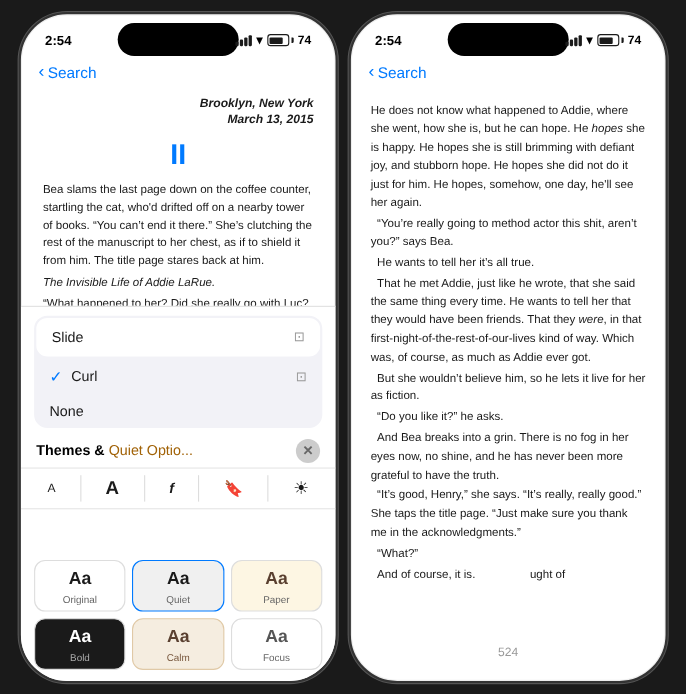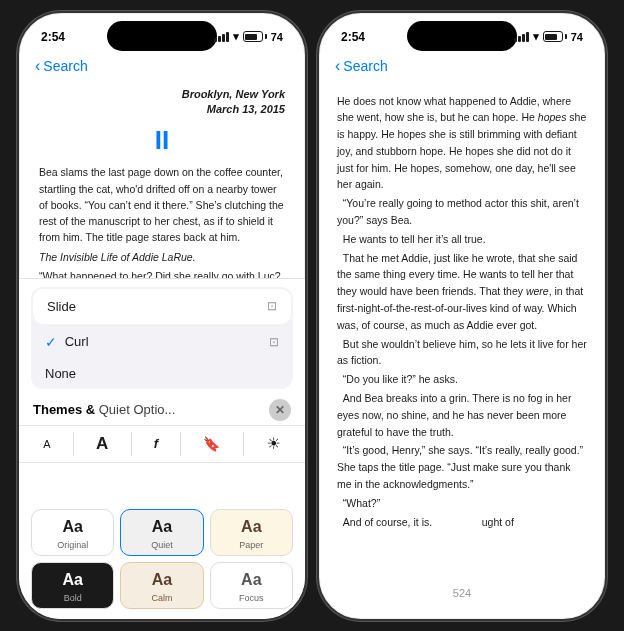--- a/index.html
+++ b/index.html
@@ -317,21 +317,21 @@
           </div>
           <span class="slide-icon-right">⊡</span>
         </div>
 
         <div class="option-row">
           <span>None</span>
         </div>
       </div>
 
       <div class="themes-header">
-        <span style="font-size:13px;font-weight:600;">Themes &amp; <span style="color:#404040;font-weight:400;">Quiet Optio...</span></span>
+        <span style="font-size:13px;font-weight:600;">Themes &amp; <span style="color:#a16207;font-weight:400;">Quiet Optio...</span></span>
         <div class="close-x">✕</div>
       </div>
 
       <div class="toolbar">
         <span class="toolbar-btn small" style="font-size:11px;font-weight:500;">A</span>
         <div class="toolbar-sep"></div>
         <span class="toolbar-btn large" style="font-size:17px;font-weight:700;">A</span>
         <div class="toolbar-sep"></div>
         <span class="toolbar-btn" style="font-size:13px;font-style:italic;font-weight:600;">f</span>
         <div class="toolbar-sep"></div>

